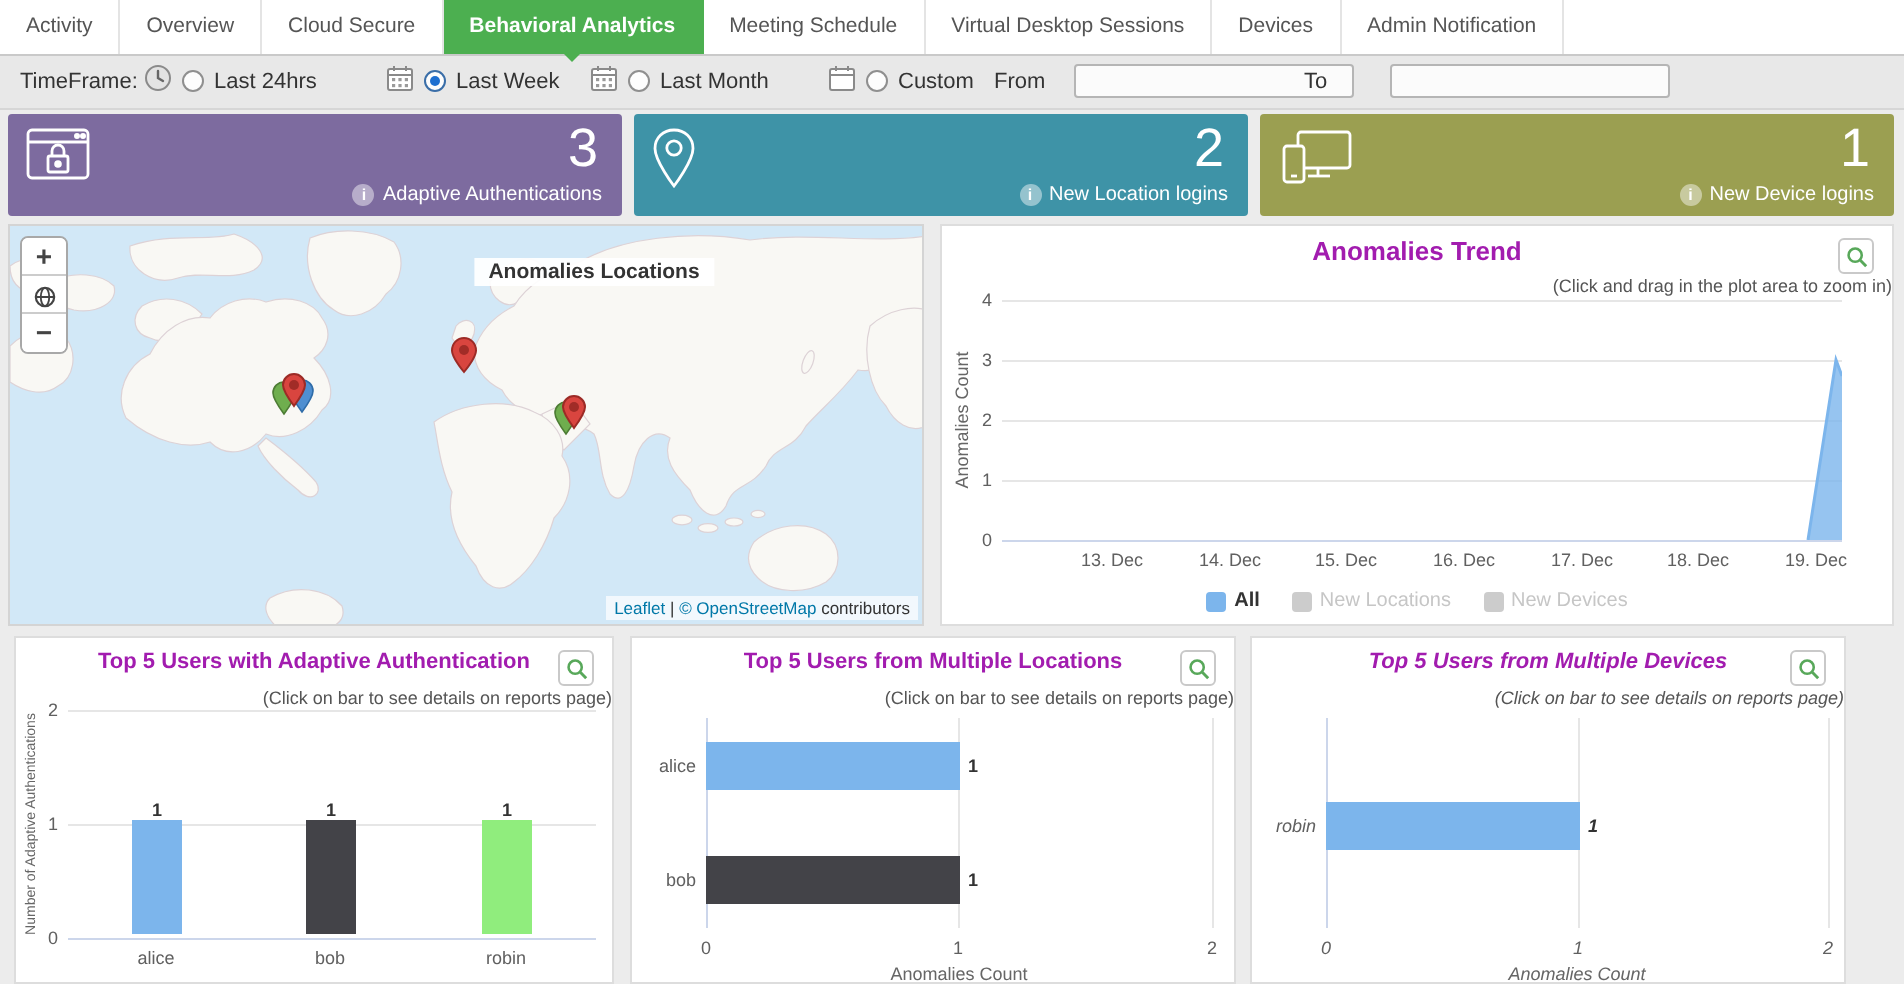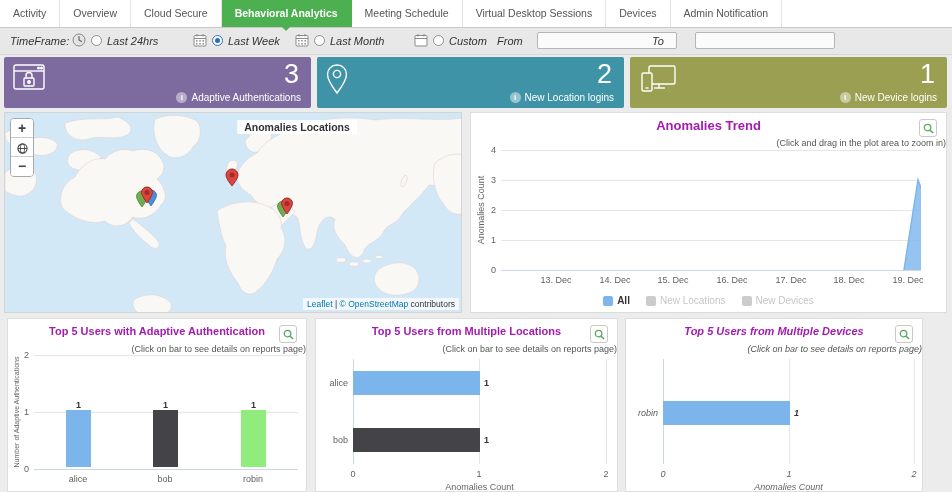--- a/index.html
+++ b/index.html
@@ -5,21 +5,21 @@
   html,body{margin:0;padding:0;}
   .screen{position:relative;width:952px;height:492px;background:#ececec;overflow:hidden;
           font-family:"Liberation Sans",sans-serif;-webkit-font-smoothing:antialiased;}
   
   .tabbar{position:absolute;top:0;left:0;right:0;height:27px;background:#ffffff;border-bottom:1px solid #c9c9c9;display:flex;z-index:5;}
   .tab{position:relative;padding:0 13px;line-height:26px;font-size:10.5px;color:#555;border-right:1px solid #e4e4e4;white-space:nowrap;cursor:pointer;}
   .tab.active{background:#4caf50;color:#fff;font-weight:bold;border-right-color:#4caf50;}
   .tab.active::after{content:"";position:absolute;left:50%;margin-left:-5px;top:26px;border:5px solid transparent;border-top:5px solid #4caf50;border-bottom:0;z-index:10;}
   
   .tfbar{position:absolute;top:27px;left:0;right:0;height:27px;background:#e8e8e8;border-bottom:1px solid #d6d6d6;font-size:11px;color:#333;z-index:4;}
-  .tfbar .abs{position:absolute;top:0;height:27px;display:flex;align-items:center;gap:5px;font-style:italic;}
+  .tfbar .abs{position:absolute;top:0;height:27px;display:flex;align-items:center;gap:5px;}
   .radio{width:11px;height:11px;border-radius:50%;border:1px solid #8f8f8f;background:#fdfdfd;display:inline-block;box-sizing:border-box;position:relative;}
   .radio.sel{border-color:#3a6ea8;}
   .radio.sel::after{content:"";position:absolute;left:2px;top:2px;width:5px;height:5px;border-radius:50%;background:#1e6fd0;}
   .tfinput{height:15px;width:130px;border:1px solid #b5b5b5;background:#fbfbfb;border-radius:2px;font-size:10px;padding:0 4px;}
   .savebtn{position:absolute;right:15px;top:4px;height:19px;padding:0 12px;background:#4490d0;border:1px solid #3a7fba;border-radius:3px;
            color:#fff;font-size:11px;font-weight:bold;font-family:"Liberation Sans",sans-serif;cursor:pointer;}
   
   .card{position:absolute;top:57px;height:51px;border-radius:2px;color:#fff;}
   #card1{left:4px;width:307px;background:#7d6b9f;}
   #card2{left:317px;width:307px;background:#3e93a7;}
@@ -54,21 +54,21 @@
   .hbar{position:absolute;left:37px;height:24px;cursor:pointer;}
   .dlabel{position:absolute;font-size:9px;font-weight:bold;color:#333;}
   .legend{position:absolute;bottom:6px;left:0;right:0;display:flex;justify-content:center;gap:16px;font-size:10px;align-items:center;}
   .legend .item{display:flex;align-items:center;gap:4px;cursor:pointer;}
   .sw{width:10px;height:10px;border-radius:2px;display:inline-block;}
   .sw-blue{background:#7cb5ec;}
   .sw-gray{background:#cccccc;}
   .leg-on{color:#333;font-weight:bold;}
   .leg-off{color:#c6c6c6;}
   
-  .map-title{position:absolute;top:7px;left:292px;transform:translateX(-50%);background:rgba(255,255,255,.92);
+  .map-title{position:absolute;top:16px;left:292px;transform:translateX(-50%);background:rgba(255,255,255,.92);
              padding:1px 7px;font-size:10.5px;font-weight:600;color:#333;z-index:6;}
   .zoomctl{position:absolute;top:5px;left:5px;width:22px;border:1px solid #a8a8a8;border-radius:4px;background:#fff;z-index:6;overflow:hidden;}
   .zoomctl .zbtn{height:19px;border-bottom:1px solid #ccc;text-align:center;line-height:19px;font-size:14px;font-weight:bold;color:#444;cursor:pointer;background:#fff;display:block;width:100%;padding:0;border-left:none;border-right:none;border-top:none;}
   .zoomctl .zbtn:last-child{border-bottom:none;}
   .attrib{position:absolute;right:2px;bottom:2px;background:rgba(255,255,255,.7);font-size:8.5px;color:#333;padding:1px 4px;z-index:6;}
   .attrib a{color:#0078a8;text-decoration:none;cursor:pointer;}
   .pin{position:absolute;z-index:5;cursor:pointer;}
 </style>
 </head>
 <body>

